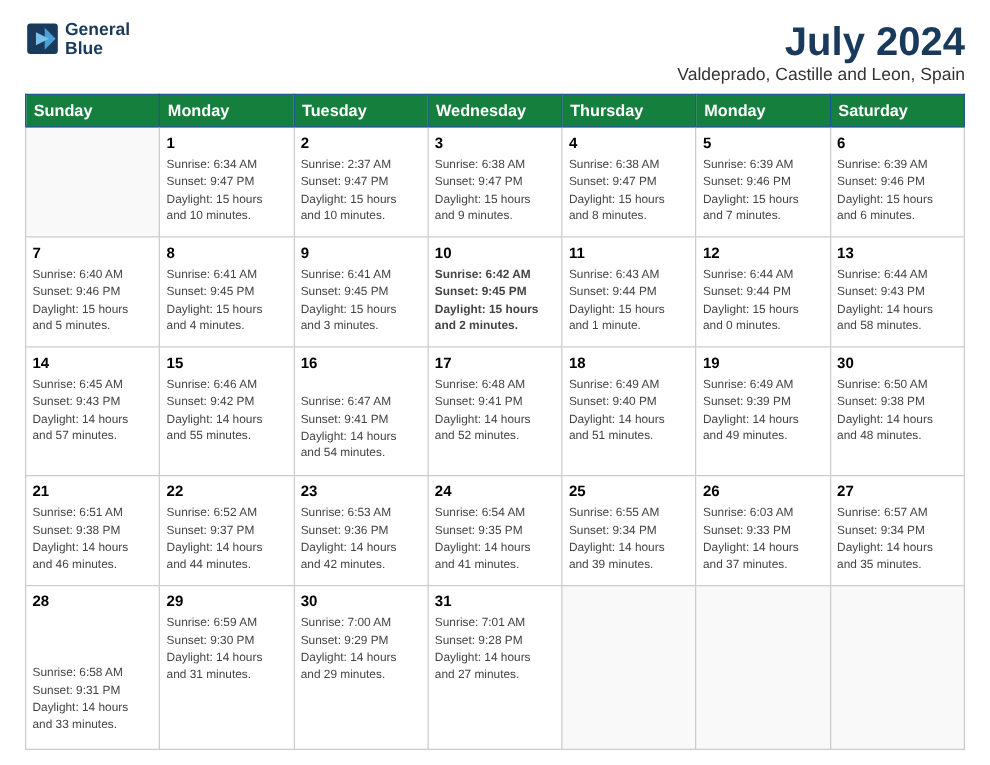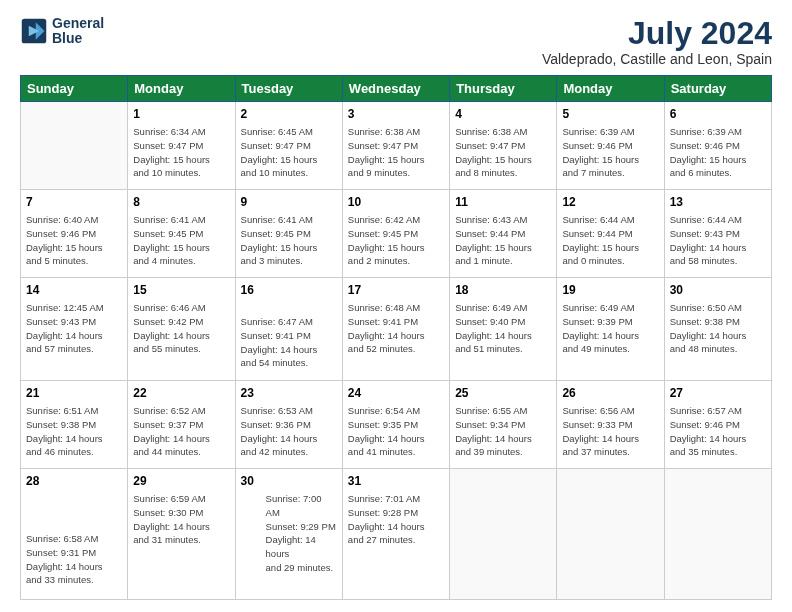--- a/index.html
+++ b/index.html
@@ -131,21 +131,21 @@
           <td class="empty"></td>
           <td>
             <span class="day-num">1</span>
             <div class="day-info" style="white-space: pre-line;">Sunrise: 6:34 AM
 Sunset: 9:47 PM
 Daylight: 15 hours
 and 10 minutes.</div>
           </td>
           <td>
             <span class="day-num">2</span>
-            <div class="day-info" style="white-space: pre-line;">Sunrise: 6:45 AM
+            <div class="day-info" style="white-space: pre-line;">Sunrise: 2:37 AM
 Sunset: 9:47 PM
 Daylight: 15 hours
 and 10 minutes.</div>
           </td>
           <td>
             <span class="day-num">3</span>
             <div class="day-info" style="white-space: pre-line;">Sunrise: 6:38 AM
 Sunset: 9:47 PM
 Daylight: 15 hours
 and 9 minutes.</div>
@@ -189,21 +189,21 @@
           </td>
           <td>
             <span class="day-num">9</span>
             <div class="day-info" style="white-space: pre-line;">Sunrise: 6:41 AM
 Sunset: 9:45 PM
 Daylight: 15 hours
 and 3 minutes.</div>
           </td>
           <td>
             <span class="day-num">10</span>
-            <div class="day-info" style="white-space: pre-line;">Sunrise: 6:42 AM
+            <div class="day-info" style="white-space: pre-line; font-weight: bold;">Sunrise: 6:42 AM
 Sunset: 9:45 PM
 Daylight: 15 hours
 and 2 minutes.</div>
           </td>
           <td>
             <span class="day-num">11</span>
             <div class="day-info" style="white-space: pre-line;">Sunrise: 6:43 AM
 Sunset: 9:44 PM
 Daylight: 15 hours
 and 1 minute.</div>
@@ -219,21 +219,21 @@
             <span class="day-num">13</span>
             <div class="day-info" style="white-space: pre-line;">Sunrise: 6:44 AM
 Sunset: 9:43 PM
 Daylight: 14 hours
 and 58 minutes.</div>
           </td>
         </tr>
         <tr>
           <td>
             <span class="day-num">14</span>
-            <div class="day-info" style="white-space: pre-line;">Sunrise: 12:45 AM
+            <div class="day-info" style="white-space: pre-line;">Sunrise: 6:45 AM
 Sunset: 9:43 PM
 Daylight: 14 hours
 and 57 minutes.</div>
           </td>
           <td>
             <span class="day-num">15</span>
             <div class="day-info" style="white-space: pre-line;">Sunrise: 6:46 AM
 Sunset: 9:42 PM
 Daylight: 14 hours
 and 55 minutes.</div>
@@ -305,29 +305,29 @@
           </td>
           <td>
             <span class="day-num">25</span>
             <div class="day-info" style="white-space: pre-line;">Sunrise: 6:55 AM
 Sunset: 9:34 PM
 Daylight: 14 hours
 and 39 minutes.</div>
           </td>
           <td>
             <span class="day-num">26</span>
-            <div class="day-info" style="white-space: pre-line;">Sunrise: 6:56 AM
+            <div class="day-info" style="white-space: pre-line;">Sunrise: 6:03 AM
 Sunset: 9:33 PM
 Daylight: 14 hours
 and 37 minutes.</div>
           </td>
           <td>
             <span class="day-num">27</span>
             <div class="day-info" style="white-space: pre-line;">Sunrise: 6:57 AM
-Sunset: 9:46 PM
+Sunset: 9:34 PM
 Daylight: 14 hours
 and 35 minutes.</div>
           </td>
         </tr>
         <tr>
           <td>
             <span class="day-num">28</span>
             <div class="day-info" style="white-space: pre-line; margin-top: 42px;">Sunrise: 6:58 AM
 Sunset: 9:31 PM
 Daylight: 14 hours
@@ -335,21 +335,21 @@
           </td>
           <td>
             <span class="day-num">29</span>
             <div class="day-info" style="white-space: pre-line;">Sunrise: 6:59 AM
 Sunset: 9:30 PM
 Daylight: 14 hours
 and 31 minutes.</div>
           </td>
           <td>
             <span class="day-num">30</span>
-            <div class="day-info" style="white-space: pre-line; margin-left: 25px;">Sunrise: 7:00 AM
+            <div class="day-info" style="white-space: pre-line;">Sunrise: 7:00 AM
 Sunset: 9:29 PM
 Daylight: 14 hours
 and 29 minutes.</div>
           </td>
           <td>
             <span class="day-num">31</span>
             <div class="day-info" style="white-space: pre-line;">Sunrise: 7:01 AM
 Sunset: 9:28 PM
 Daylight: 14 hours
 and 27 minutes.</div>

